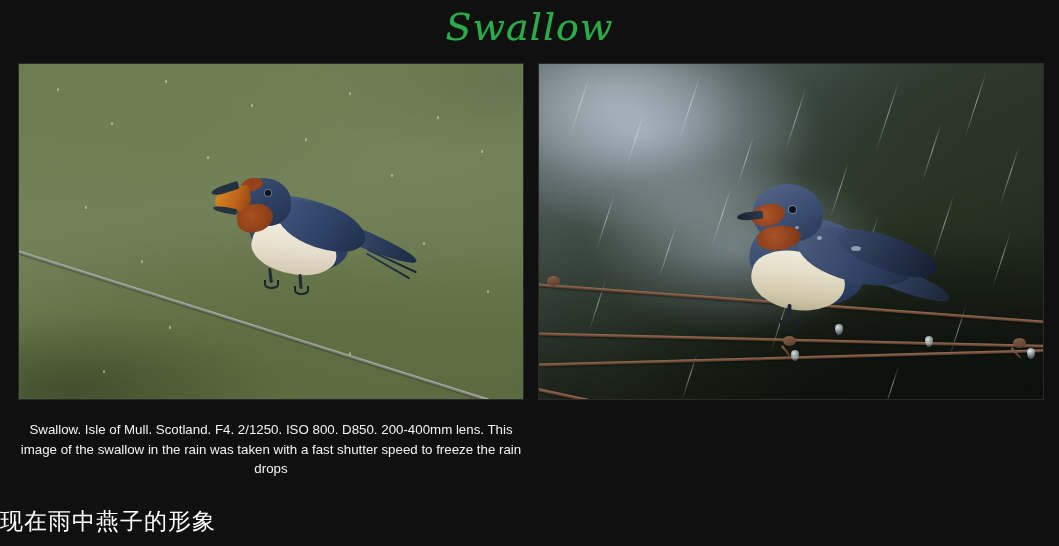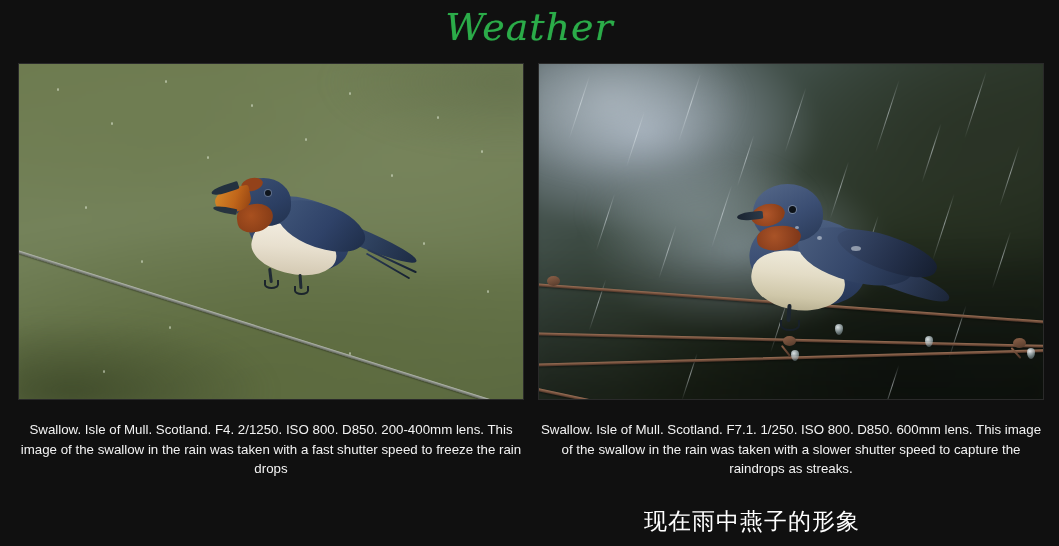--- a/index.html
+++ b/index.html
@@ -356,34 +356,34 @@
   }
   .caption-left  { left: 17px; }
   .caption-right { left: 537px; }
 
   
   .subtitle {
     position: absolute;
     left: 0;
     top: 505px;
     width: 860px;
-    text-align: right;
+    text-align: left;
     color: #ffffff;
     font-size: 23px;
     line-height: 32px;
     letter-spacing: 1px;
     font-family: "DejaVu Sans", sans-serif;
   }
 </style>
 </head>
 <body>
 
 <div class="slide">
 
-  <div class="title">Weather</div>
+  <div class="title">Swallow</div>
 
   <div class="photo photo-left">
     <div class="scene">
       <div class="bg-left"></div>
       <div class="bg-left-dark"></div>
 
       <div class="drop" style="left:38px;  top:24px;"></div>
       <div class="drop" style="left:92px;  top:58px;"></div>
       <div class="drop" style="left:146px; top:16px;"></div>
       <div class="drop" style="left:188px; top:92px;"></div>
@@ -484,17 +484,16 @@
         <div class="br-foot"></div>
         <div class="sheen" style="left:126px;top:72px;width:10px;height:5px;"></div>
         <div class="sheen" style="left:92px; top:62px;width:5px;height:4px;"></div>
         <div class="sheen" style="left:70px; top:52px;width:4px;height:3px;"></div>
       </div>
     </div>
   </div>
 
   <div class="caption caption-left">Swallow. Isle of Mull. Scotland. F4. 2/1250. ISO 800. D850. 200-400mm lens. This image of the swallow in the rain was taken with a fast shutter speed to freeze the rain drops</div>
 
-  <div class="caption caption-right">Swallow. Isle of Mull. Scotland. F7.1. 1/250. ISO 800. D850. 600mm lens. This image of the swallow in the rain was taken with a slower shutter speed to capture the raindrops as streaks.</div>
 
   <div class="subtitle">现在雨中燕子的形象</div>
 
 </div>
 
 </body></html>

